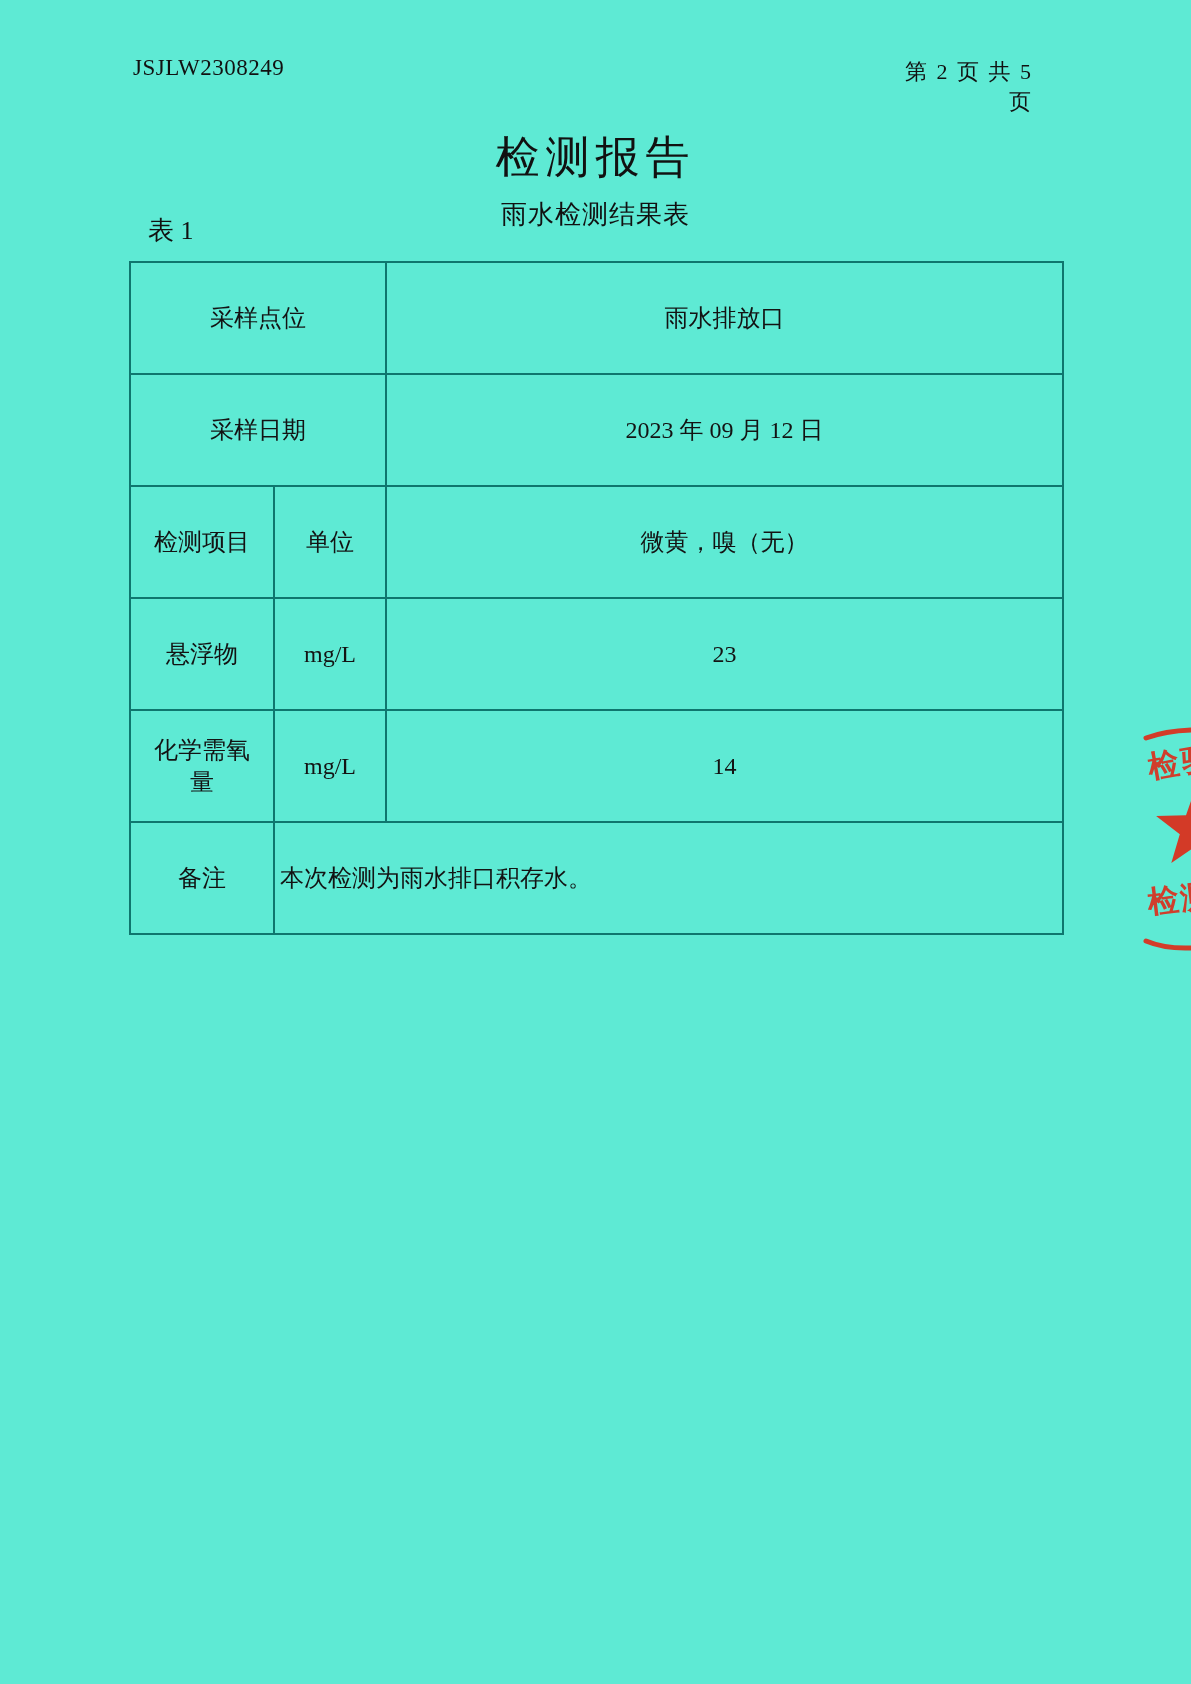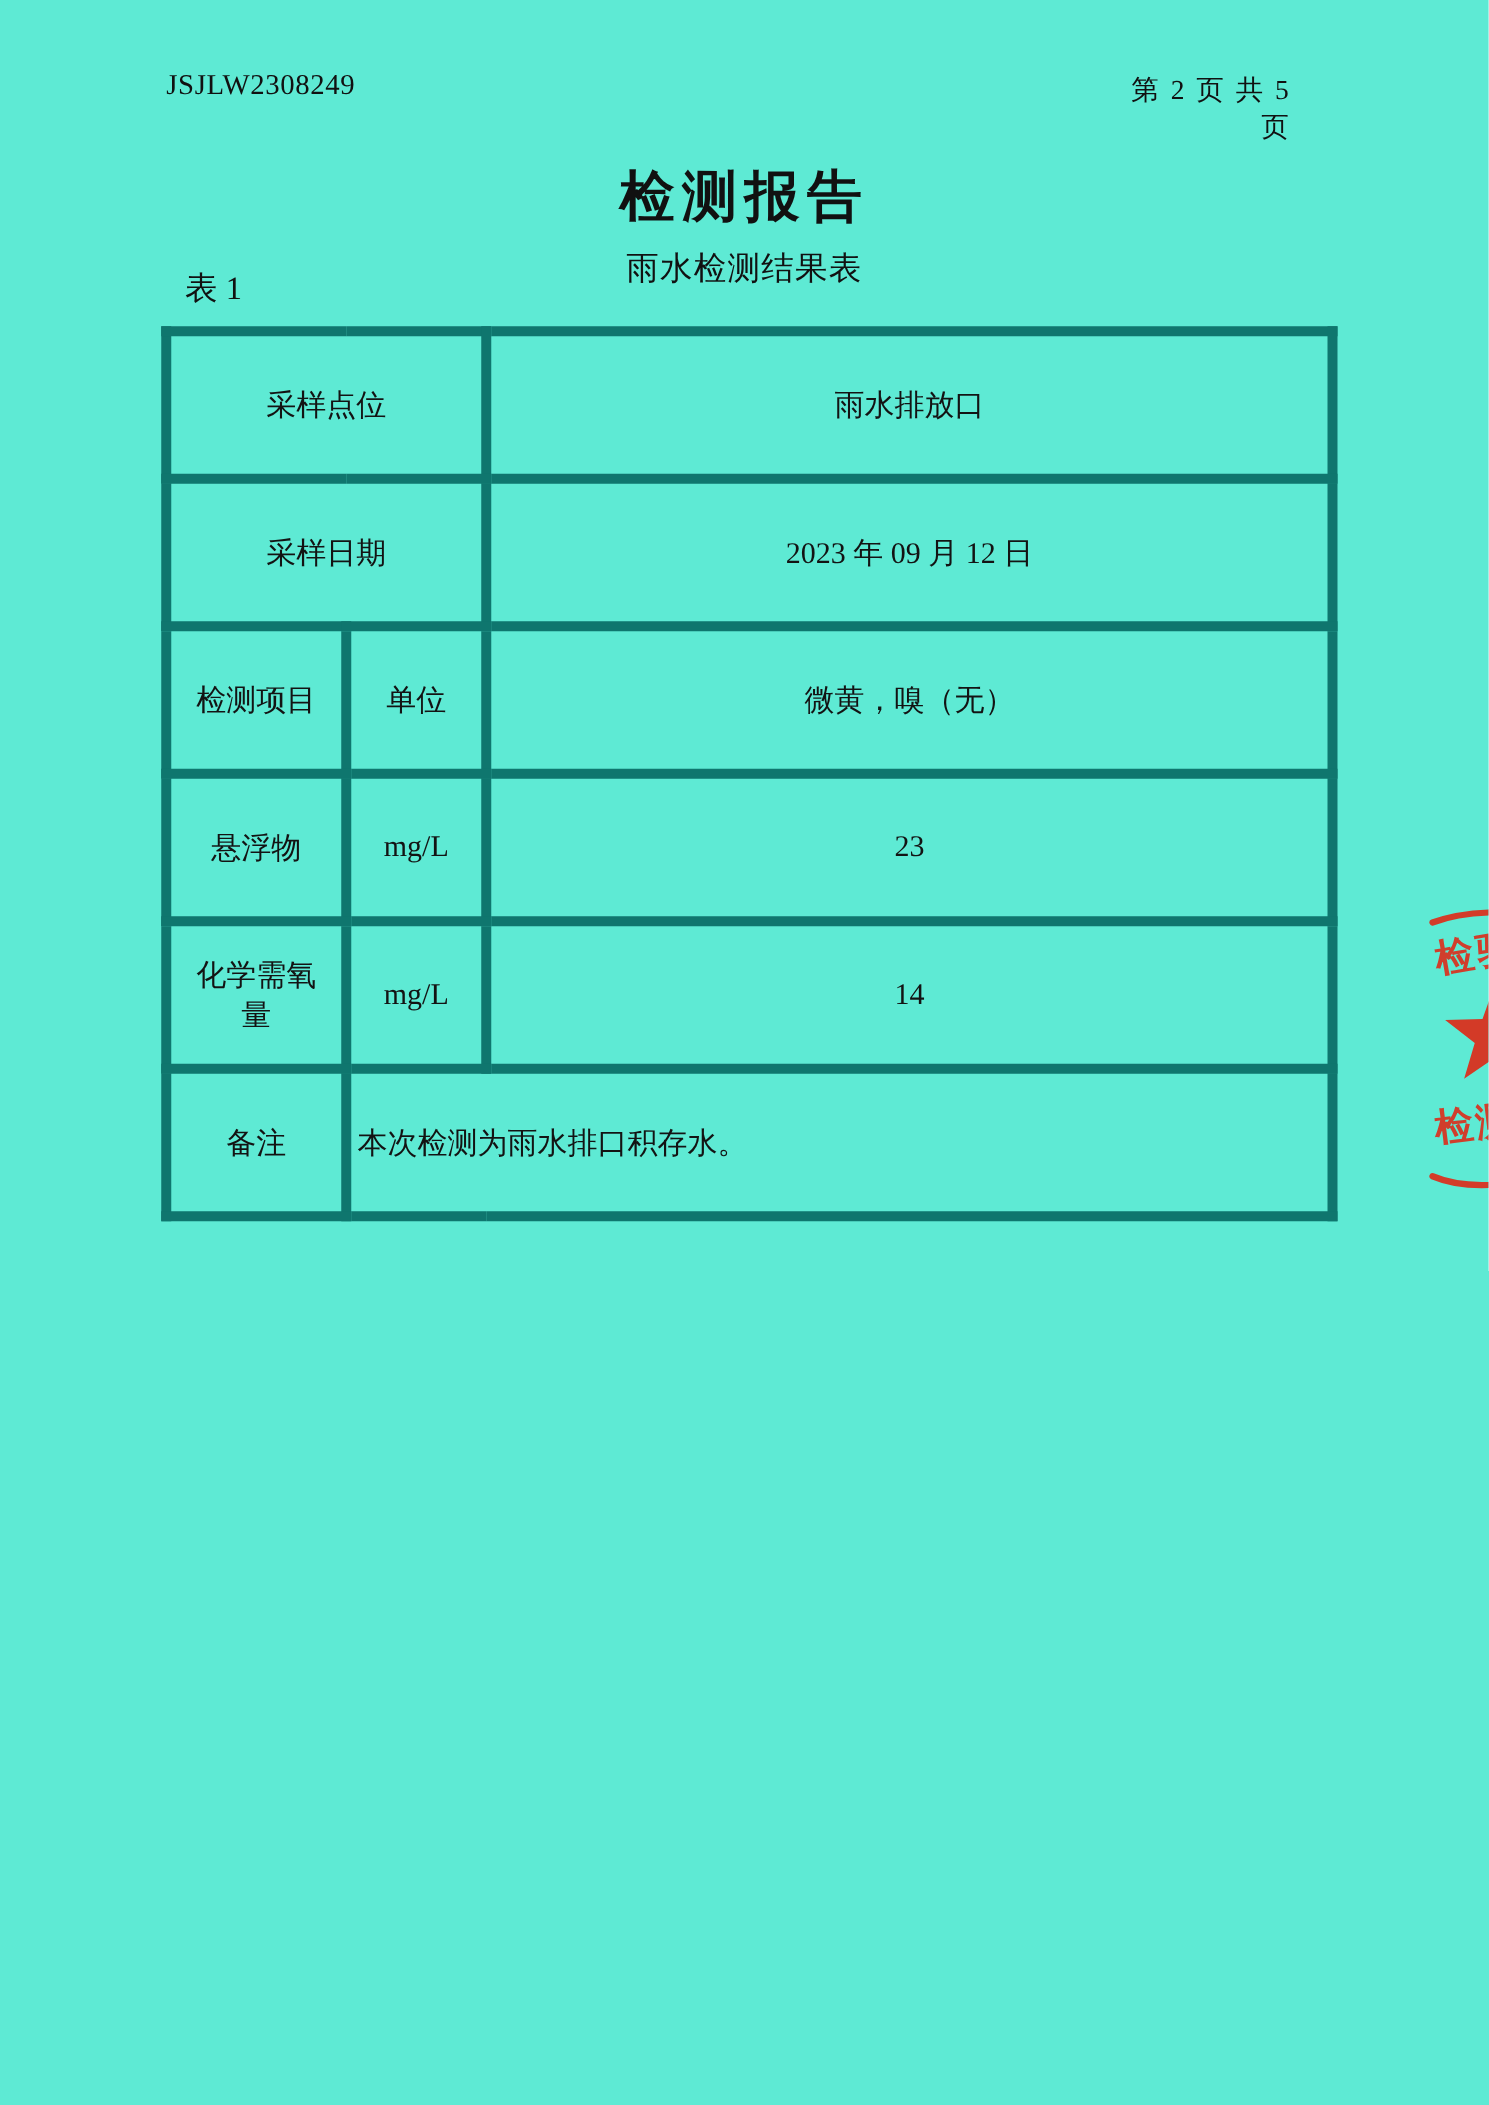--- a/index.html
+++ b/index.html
@@ -38,21 +38,21 @@
     letter-spacing: 2px;
     text-align: right;
   }
   .doc-title {
     position: absolute;
     top: 128px;
     left: 129px;
     width: 933px;
     text-align: center;
     font-size: 44px;
-    font-weight: 700;
+    font-weight: 400;
     letter-spacing: 6px;
   }
   .caption-row {
     position: absolute;
     top: 197px;
     left: 129px;
     width: 933px;
     height: 34px;
   }
   .table-label {
@@ -75,21 +75,21 @@
     position: absolute;
     top: 261px;
     left: 129px;
     width: 933px;
     border-collapse: collapse;
     table-layout: fixed;
     font-size: 24px;
     color: #131313;
   }
   table.result-table td {
-    border: 8px solid #0f766e;
+    border: 2px solid #0f766e;
     height: 78px;
     text-align: center;
     vertical-align: middle;
     padding: 16px;
     overflow: hidden;
   }
   table.result-table td.remark-text {
     text-align: left;
     padding-left: 5px;
   }

